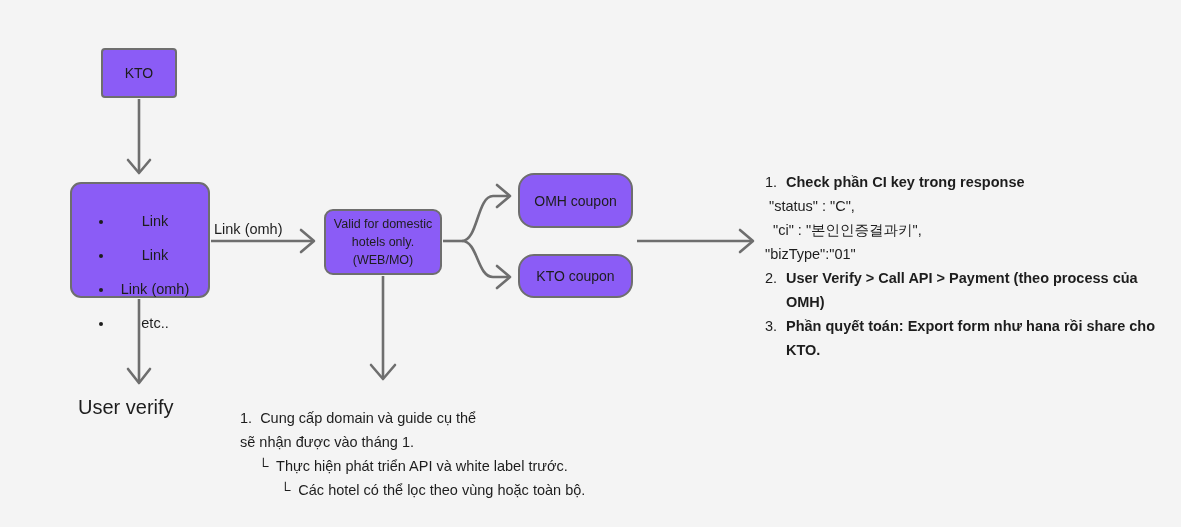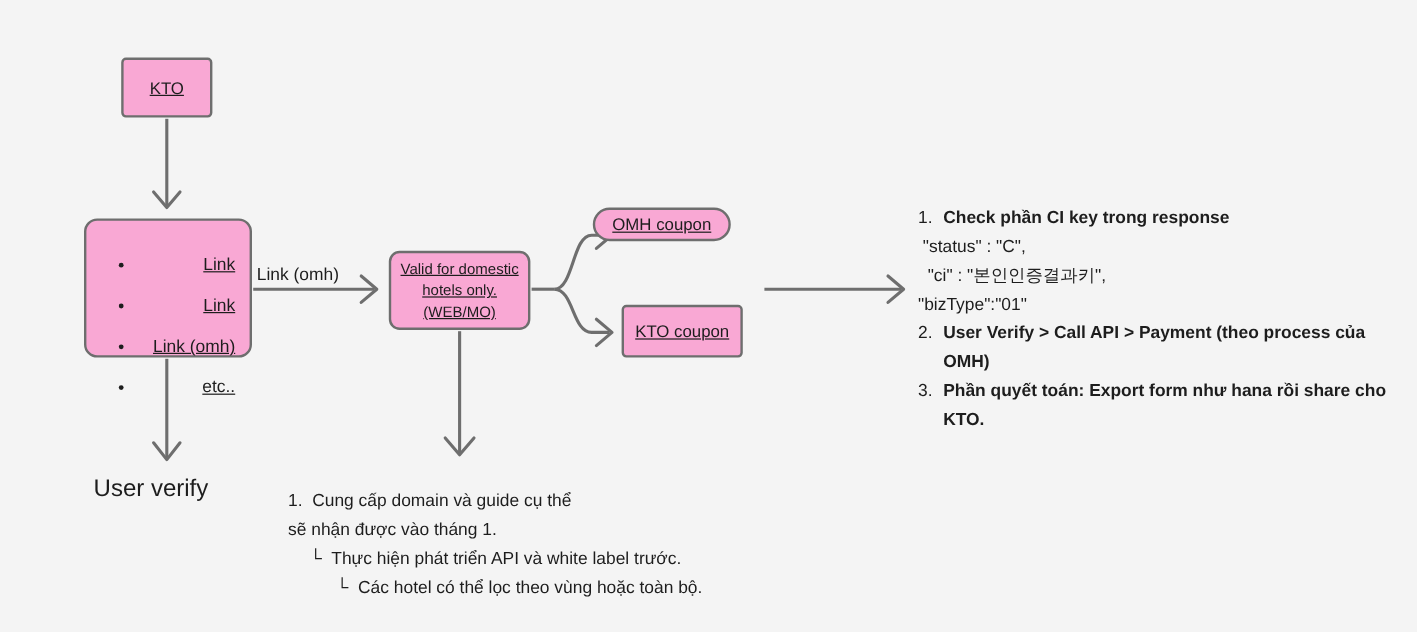--- a/index.html
+++ b/index.html
@@ -28,28 +28,27 @@
     left: 0;
     top: 0;
     width: 1181px;
     height: 527px;
     overflow: visible;
     pointer-events: none;
   }
   .node {
     position: absolute;
     box-sizing: border-box;
-    background: #f9a8d4;
+    background: #8b5cf6;
     border: 2.5px solid #6e6e6e;
     display: flex;
     align-items: center;
     justify-content: center;
-    text-align: right;
+    text-align: center;
     color: #1d1d1d;
-    text-decoration: underline;
   }
   
   #node-kto {
     left: 101px;
     top: 48px;
     width: 76px;
     height: 50px;
     border-radius: 4px;
     font-size: 14px;
   }
@@ -81,33 +80,33 @@
     width: 118px;
     height: 66px;
     border-radius: 9px;
     font-size: 12.5px;
     line-height: 18px;
     flex-direction: column;
     padding: 0 4px;
   }
   
   #node-omh {
-    left: 494px;
+    left: 518px;
     top: 173px;
     width: 115px;
-    height: 28px;
+    height: 55px;
     border-radius: 16px;
     font-size: 14px;
   }
   #node-kto-coupon {
     left: 518px;
     top: 254px;
-    width: 101px;
+    width: 115px;
     height: 44px;
-    border-radius: 4px;
+    border-radius: 16px;
     font-size: 14px;
   }
   
   .textblock {
     position: absolute;
     color: #1d1d1d;
   }
   #label-link-omh {
     left: 214px;
     top: 221px;

